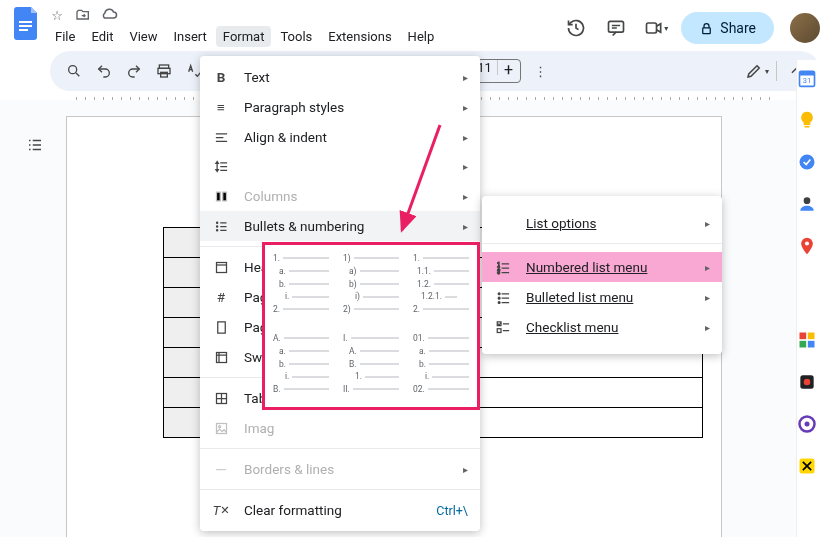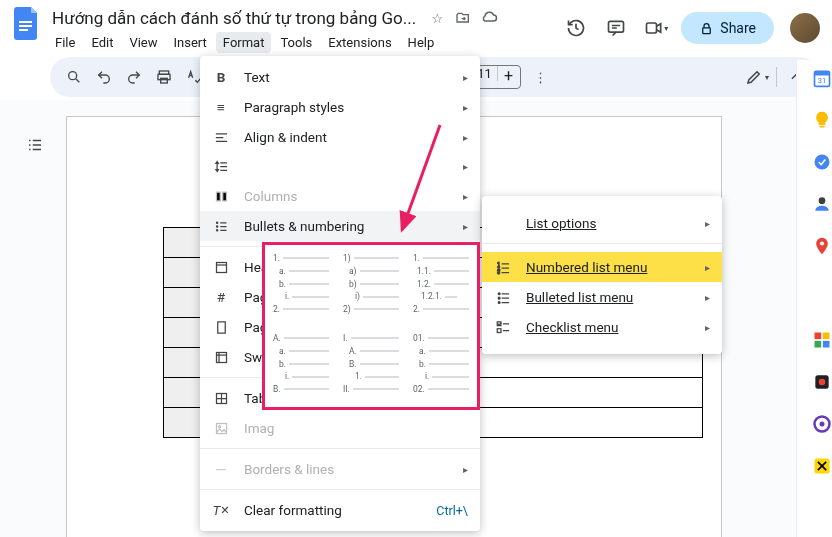--- a/index.html
+++ b/index.html
@@ -25,21 +25,21 @@
   .zoom-val { width: 26px; border-left: 1px solid #c7c7c7; border-right: 1px solid #c7c7c7; text-align: center; font-size: 13px; }
   .ruler { height: 14px; background: #fff; margin: 6px 60px 0 76px; border-bottom: 1px solid #e0e0e0;
            background-image: repeating-linear-gradient(to right, #aaa 0, #aaa 1px, transparent 1px, transparent 9px); }
   .workspace { position: absolute; top: 100px; left: 0; right: 36px; bottom: 0; background: #f9fbfd; }
   .sidebar-left { position: absolute; top: 130px; left: 20px; width: 30px; }
   .outline-btn { width: 30px; height: 30px; display: flex; align-items: center; justify-content: center; cursor: pointer; color: #444746; }
   .page { position: absolute; top: 116px; left: 66px; width: 656px; bottom: 0; background: #fff; border: 1px solid #c7c7c7; border-bottom: none; }
   .table { position: absolute; left: 96px; top: 110px; width: 540px; border-collapse: collapse; }
   .table td { border: 1px solid #000; height: 30px; }
   .table td:first-child { width: 52px; background: #efefef; }
-  .right-panel { position: absolute; right: 0; top: 60px; width: 36px; bottom: 0; background: #fff; display: flex; flex-direction: column; align-items: flex-end; gap: 22px; padding-top: 8px; border-left: 1px solid #eee; }
+  .right-panel { position: absolute; right: 0; top: 60px; width: 36px; bottom: 0; background: #fff; display: flex; flex-direction: column; align-items: flex-start; gap: 22px; padding-top: 8px; border-left: 1px solid #eee; }
   .rp-icon { width: 20px; height: 20px; cursor: pointer; }
   .dropdown { position: absolute; top: 56px; left: 200px; width: 280px; background: #fff; border-radius: 4px; box-shadow: 0 2px 10px rgba(0,0,0,0.25); padding: 6px 0; z-index: 10; }
   .dd-item { display: flex; align-items: center; padding: 7px 12px; gap: 14px; cursor: pointer; font-size: 13.5px; color: #202124; position: relative; }
   .dd-item.disabled { color: #b0b0b0; cursor: default; }
   .dd-item.disabled .dd-icon { color: #c0c0c0; }
   .dd-icon { width: 18px; display: flex; align-items: center; justify-content: center; color: #444; }
   .dd-arrow { position: absolute; right: 12px; color: #5f6368; font-size: 10px; }
   .dd-sep { height: 1px; background: #e8eaed; margin: 5px 0; }
   .dd-shortcut { position: absolute; right: 12px; color: #0369a1; font-size: 12.5px; }
   .submenu { position: absolute; top: 196px; left: 482px; width: 240px; background: #fff; border-radius: 4px; box-shadow: 0 2px 10px rgba(0,0,0,0.25); padding: 12px 0; z-index: 12; text-decoration: underline; }
@@ -57,21 +57,20 @@
     <svg width="26" height="34" viewBox="0 0 26 34">
         <path fill="#4285f4" d="M3 0h14l6 6v24a3 3 0 0 1-3 3H3a3 3 0 0 1-3-3V3a3 3 0 0 1 3-3z"></path>
         <path fill="#a1c2fa" d="M17 0l6 6h-6z"></path>
         <rect x="5" y="14" width="13" height="2" fill="#fff"></rect>
         <rect x="5" y="18" width="13" height="2" fill="#fff"></rect>
         <rect x="5" y="22" width="9" height="2" fill="#fff"></rect>
       </svg>
   </div>
   <div class="title-area">
     <div class="title-row">
-      <span class="doc-title">Hướng dẫn cách đánh số thứ tự trong bảng Go...</span>
       <span class="title-icon">☆</span>
       <span class="title-icon">
           <svg width="16" height="16" viewBox="0 0 24 24" fill="none" stroke="currentColor" stroke-width="2">
             <path d="M3 7l2-2h5l2 2h8v11H3z"></path>
             <path d="M10 13h5m-2-2l2 2-2 2"></path>
           </svg>
         </span>
       <span class="title-icon">
           <svg width="18" height="18" viewBox="0 0 24 24" fill="none" stroke="currentColor" stroke-width="2">
             <path d="M18 16a4 4 0 0 0 0-8 6 6 0 0 0-11.5 1.5A4 4 0 0 0 6 16z"></path>
@@ -393,21 +392,21 @@
     </div>
 </div>
 
 <div class="submenu">
   <div class="dd-item">
       <span class="dd-icon"></span>
       <span>List options</span>
       <span class="dd-arrow">▸</span>
     </div>
   <div class="dd-sep"></div>
-  <div class="dd-item" style="background:#fde047;margin-top:8px;">
+  <div class="dd-item" style="background:#f9a8d4;margin-top:8px;">
       <span class="dd-icon">
         <svg width="15" height="15" viewBox="0 0 24 24" stroke="currentColor" stroke-width="2">
           <text x="2" y="9" font-size="8">1</text>
           <text x="2" y="16" font-size="8">2</text>
           <text x="2" y="23" font-size="8">3</text>
           <path d="M9 6h12M9 13h12M9 20h12"></path>
         </svg>
       </span>
       <span>Numbered list menu</span>
       <span class="dd-arrow">▸</span>

